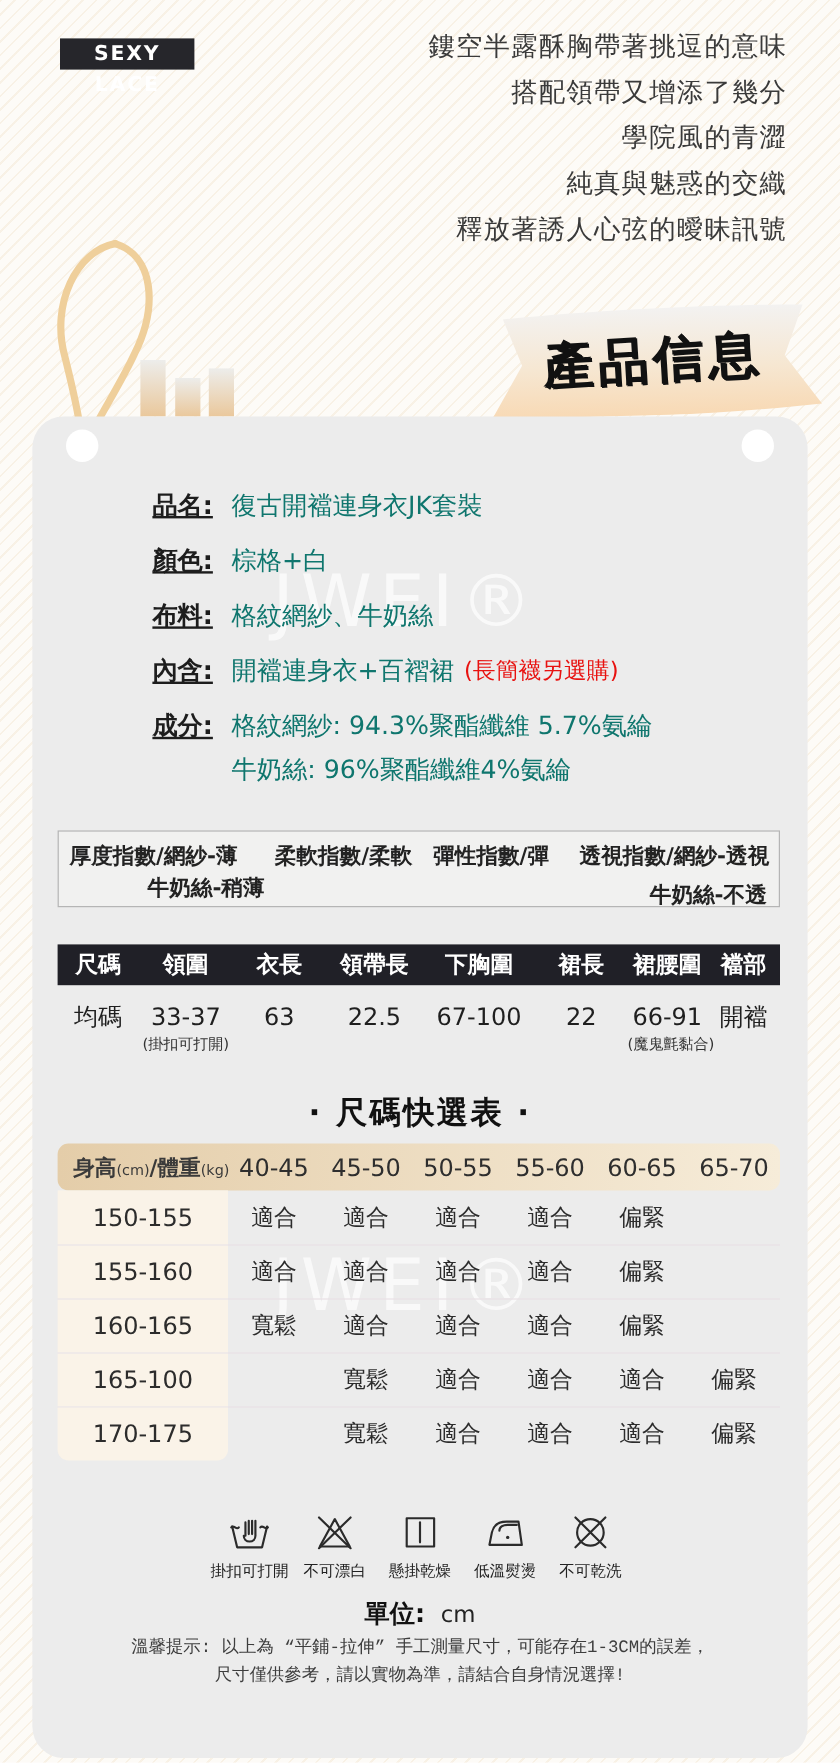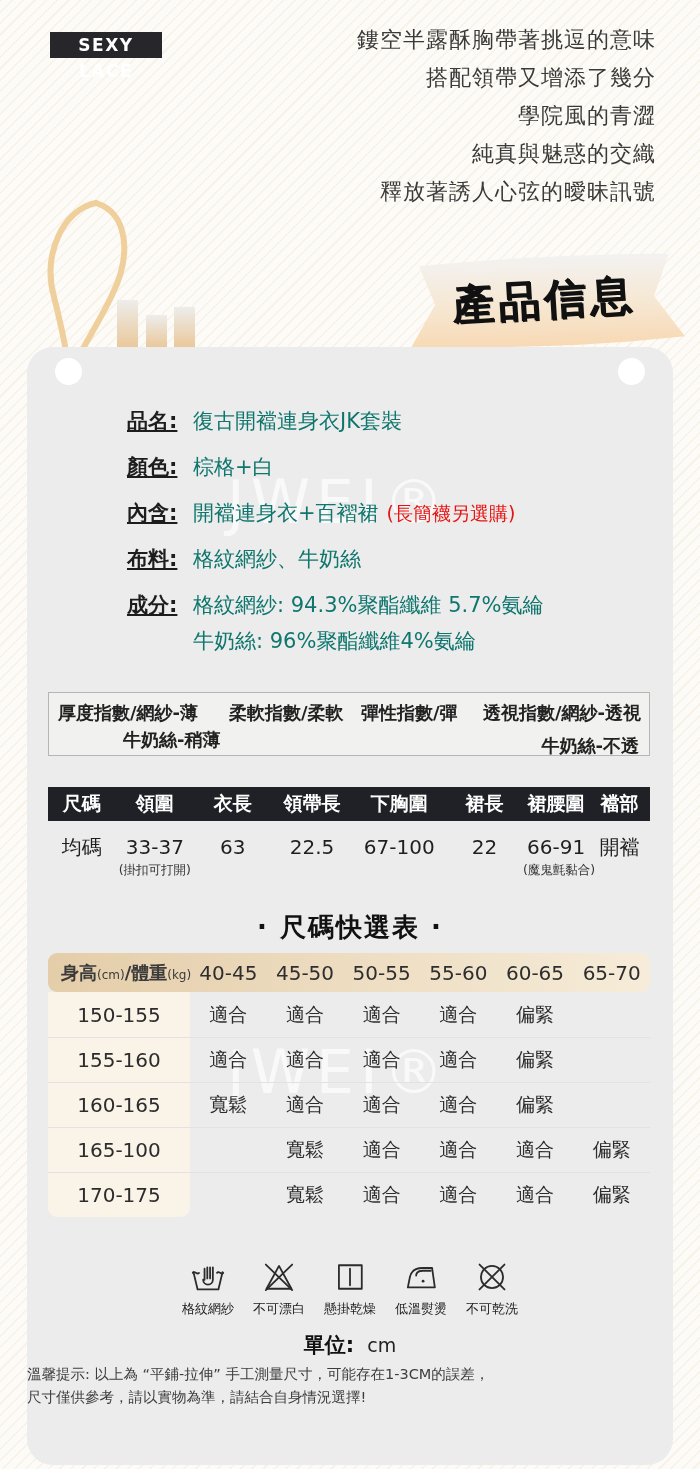--- a/index.html
+++ b/index.html
@@ -102,21 +102,21 @@
   .care { position:absolute; left:0; top:912px; width:100%; display:flex;
           justify-content:center; align-items:flex-end; gap:13px; }
   .care-item { display:flex; flex-direction:column; align-items:center; width:58px; }
   .care-item svg { width:36px; height:36px; stroke:#2b2b2b; stroke-width:2.6; fill:none;
                    stroke-linecap:round; stroke-linejoin:round; }
   .care-label { font-size:13px; color:#222; margin-top:5px; white-space:nowrap; }
   
   .unit-line { position:absolute; left:0; top:984px; width:100%; text-align:center; }
   .unit-label { font-size:21px; font-weight:bold; color:#111; }
   .unit-value { font-size:19px; color:#222; margin-left:8px; }
-  .note { position:absolute; left:0; top:1016px; width:100%; text-align:left; }
+  .note { position:absolute; left:0; top:1016px; width:100%; text-align:center;font-family:Liberation Mono, monospace; }
   .note-line { font-size:14.5px; line-height:23px; color:#3d3d3d; }
 </style>
 </head>
 <body>
 
 <div class="page">
 
   <div class="brand">SEXY LACE</div>
 
   <div class="intro">
@@ -161,27 +161,27 @@
     <div class="details">
       <div class="drow">
         <span class="dlabel">品名:</span>
         <span class="dvalue">復古開襠連身衣JK套裝</span>
       </div>
       <div class="drow">
         <span class="dlabel">顏色:</span>
         <span class="dvalue">棕格+白</span>
       </div>
       <div class="drow">
+        <span class="dlabel">布料:</span>
+        <span class="dvalue">格紋網紗、牛奶絲</span>
+      </div>
+      <div class="drow">
         <span class="dlabel">內含:</span>
         <span class="dvalue">開襠連身衣+百褶裙</span>
         <span class="dnote">(長簡襪另選購)</span>
-      </div>
-      <div class="drow">
-        <span class="dlabel">布料:</span>
-        <span class="dvalue">格紋網紗、牛奶絲</span>
       </div>
       <div class="drow">
         <span class="dlabel">成分:</span>
         <span class="dvalue">
           <div>格紋網紗: 94.3%聚酯纖維 5.7%氨綸</div>
           <div class="dvalue2">牛奶絲: 96%聚酯纖維4%氨綸</div>
         </span>
       </div>
     </div>
 
@@ -284,21 +284,21 @@
       </div>
     </div>
 
     <div class="care">
       <div class="care-item">
         <svg viewBox="0 0 52 52">
           <path d="M5 19 L11 44 L41 44 L47 19"></path>
           <path d="M4 20 C7 16 10 24 13 20 M39 20 C42 16 45 24 48 20"></path>
           <path d="M19 30 C19 34 22 37 26 37 C30 37 33 34 33 30 L33 12 M29 12 L29 28 M25 12 L25 28 M21 14 L21 30"></path>
         </svg>
-        <div class="care-label">格紋網紗</div>
+        <div class="care-label">掛扣可打開</div>
       </div>
       <div class="care-item">
         <svg viewBox="0 0 52 52">
           <path d="M26 10 L8 43 L44 43 Z"></path>
           <path d="M7 8 L45 45 M45 8 L7 45"></path>
         </svg>
         <div class="care-label">不可漂白</div>
       </div>
       <div class="care-item">
         <svg viewBox="0 0 52 52">

